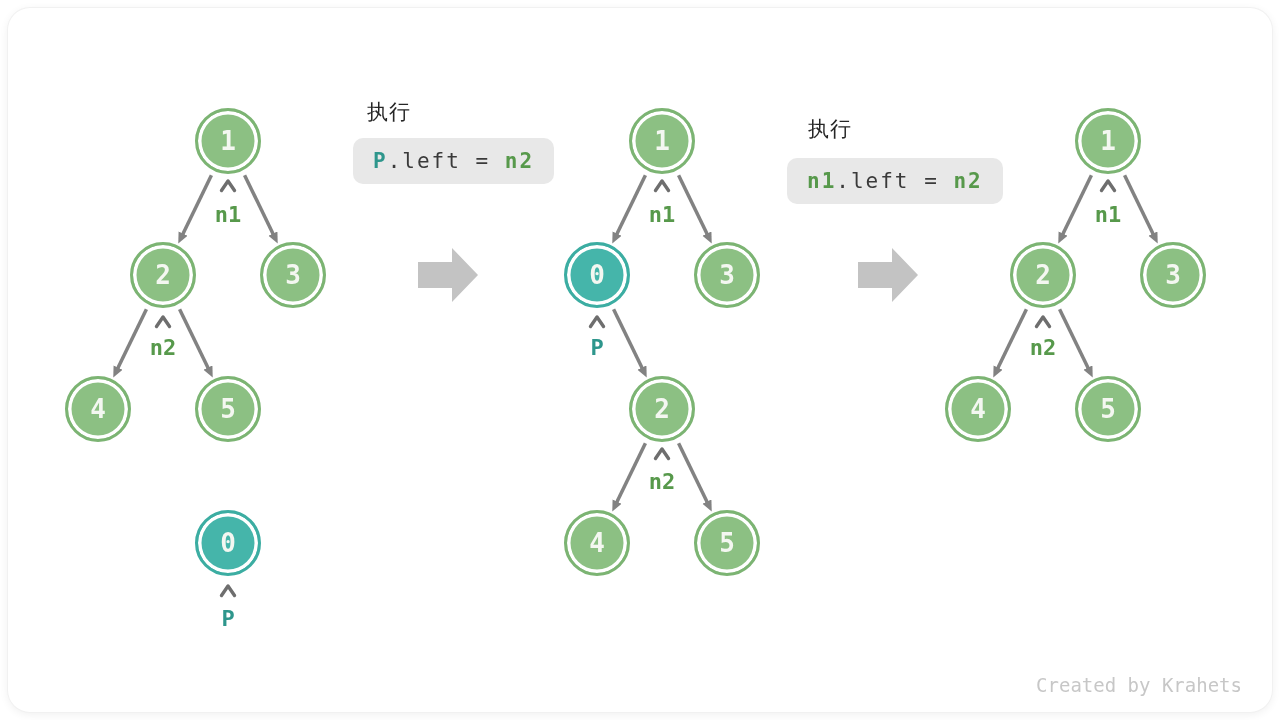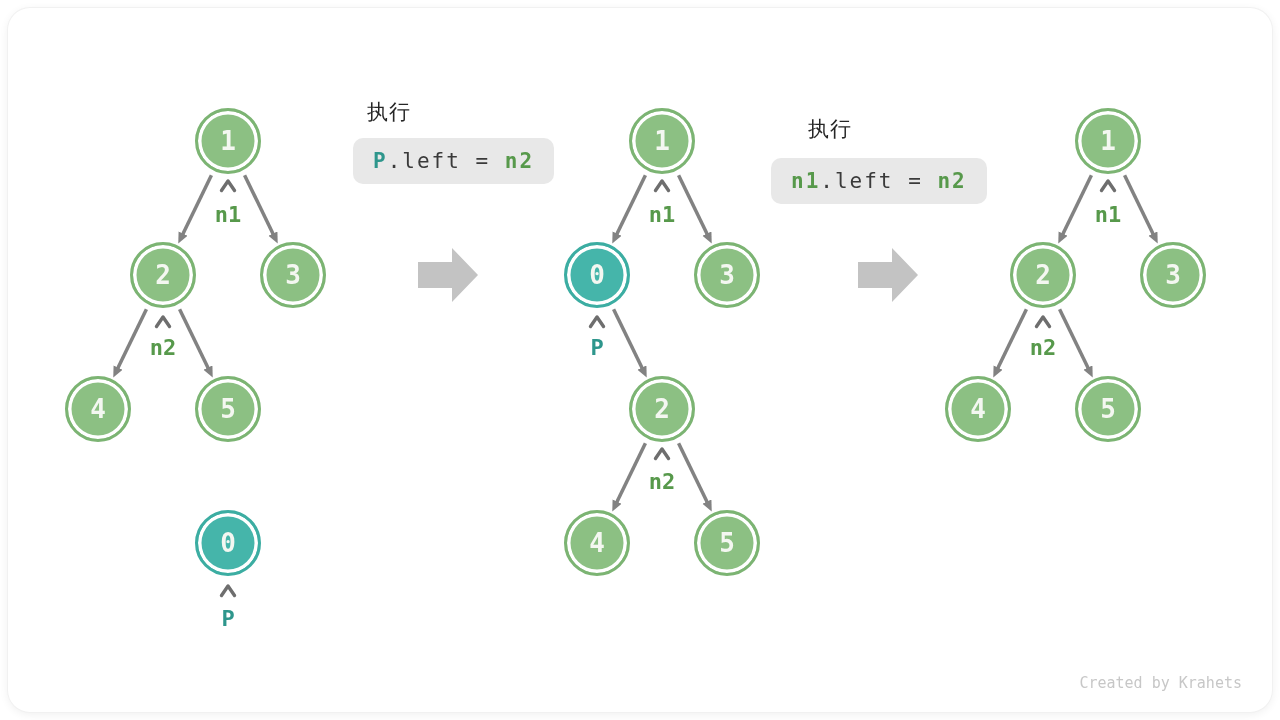--- a/index.html
+++ b/index.html
@@ -31,21 +31,21 @@
   .code-box { position:absolute; z-index:2; background:#e8e8e8; border-radius:10px;
               padding:6px 20px; }
   .code-line { white-space:pre; font-family:"DejaVu Sans Mono","Liberation Mono",monospace;
                font-size:21px; line-height:34px; letter-spacing:2px; color:#3a3a3a; }
   .tk-green { color:#57994b; font-weight:bold; }
   .tk-teal  { color:#2e968c; font-weight:bold; }
   .tk-plain { color:#3a3a3a; }
 
   .credit { position:absolute; right:38px; top:674px; z-index:2;
             font-family:"DejaVu Sans Mono","Liberation Mono",monospace;
-            font-size:15px; color:#c7c7c7; }
+            font-size:19px; color:#c7c7c7; }
 </style>
 </head>
 <body>
 
 <div class="card"></div>
 <div class="stage">
 
   <svg id="overlay" viewBox="0 0 1280 720">
       <defs>
         <marker id="ah" markerUnits="userSpaceOnUse" markerWidth="14" markerHeight="12" refX="1" refY="5" orient="auto">
@@ -104,18 +104,18 @@
   <div class="node" style="left:1108px;top:409px">5</div>
   <div class="ptr green" style="left:1108px;top:215px">n1</div>
   <div class="ptr green" style="left:1043px;top:348px">n2</div>
 
   <div class="exec-label" style="left:367px;top:98px">执行</div>
   <div class="code-box" style="left:353px;top:138px">
     <div class="code-line"><span class="tk-teal">P</span><span class="tk-plain">.left = </span><span class="tk-green">n2</span></div>
   </div>
 
   <div class="exec-label" style="left:808px;top:115px">执行</div>
-  <div class="code-box" style="left:771px;top:158px">
+  <div class="code-box" style="left:787px;top:158px">
     <div class="code-line"><span class="tk-green">n1</span><span class="tk-plain">.left = </span><span class="tk-green">n2</span></div>
   </div>
 
   <div class="credit">Created by Krahets</div>
 </div>
 
 </body></html>

